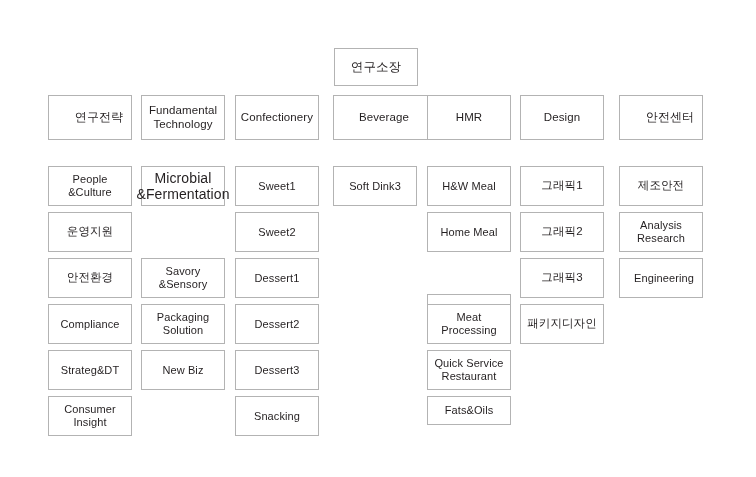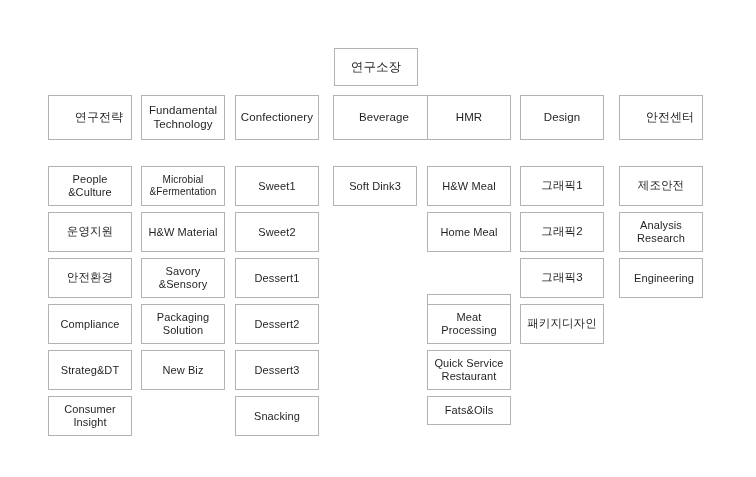--- a/index.html
+++ b/index.html
@@ -41,21 +41,21 @@
   .node.root {
     font-size: 12.5px;
   }
   .node.header {
     font-size: 11.5px;
   }
   .node.leaf {
     font-size: 11px;
   }
   .node.leaf.small {
-    font-size: 10px;
+    font-size: 14px;
   }
   .node.leaf.kr {
     font-size: 11.5px;
   }
   .node.header.kr {
     font-size: 12px;
     padding-left: 20px;
   }
 </style>
 </head>
@@ -69,21 +69,20 @@
     <div class="node leaf kr" style="left: 48px; top: 212px; width: 84px; height: 40px;">운영지원</div>
     <div class="node leaf kr" style="left: 48px; top: 258px; width: 84px; height: 40px; text-align: right;">안전환경</div>
     <div class="node leaf" style="left: 48px; top: 304px; width: 84px; height: 40px;">Compliance</div>
     <div class="node leaf" style="left: 48px; top: 350px; width: 84px; height: 40px;">Strateg&amp;DT</div>
     <div class="node leaf" style="left: 48px; top: 396px; width: 84px; height: 40px;">Consumer
 Insight</div>
     <div class="node header" style="left: 141px; top: 95px; width: 84px; height: 45px;">Fundamental
 Technology</div>
     <div class="node leaf small" style="left: 141px; top: 166px; width: 84px; height: 40px;">Microbial
 &amp;Fermentation</div>
-    <div class="node leaf" style="left: 141px; top: 212px; width: 84px; height: 40px;">H&amp;W Material</div>
     <div class="node leaf" style="left: 141px; top: 258px; width: 84px; height: 40px;">Savory
 &amp;Sensory</div>
     <div class="node leaf" style="left: 141px; top: 304px; width: 84px; height: 40px;">Packaging
 Solution</div>
     <div class="node leaf" style="left: 141px; top: 350px; width: 84px; height: 40px;">New Biz</div>
     <div class="node header" style="left: 235px; top: 95px; width: 84px; height: 45px;">Confectionery</div>
     <div class="node leaf" style="left: 235px; top: 166px; width: 84px; height: 40px;">Sweet1</div>
     <div class="node leaf" style="left: 235px; top: 212px; width: 84px; height: 40px;">Sweet2</div>
     <div class="node leaf" style="left: 235px; top: 258px; width: 84px; height: 40px;">Dessert1</div>
     <div class="node leaf" style="left: 235px; top: 304px; width: 84px; height: 40px;">Dessert2</div>

